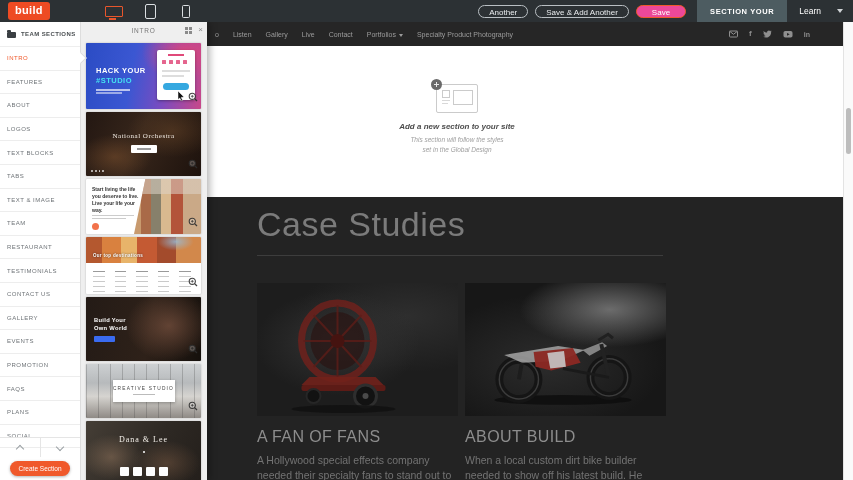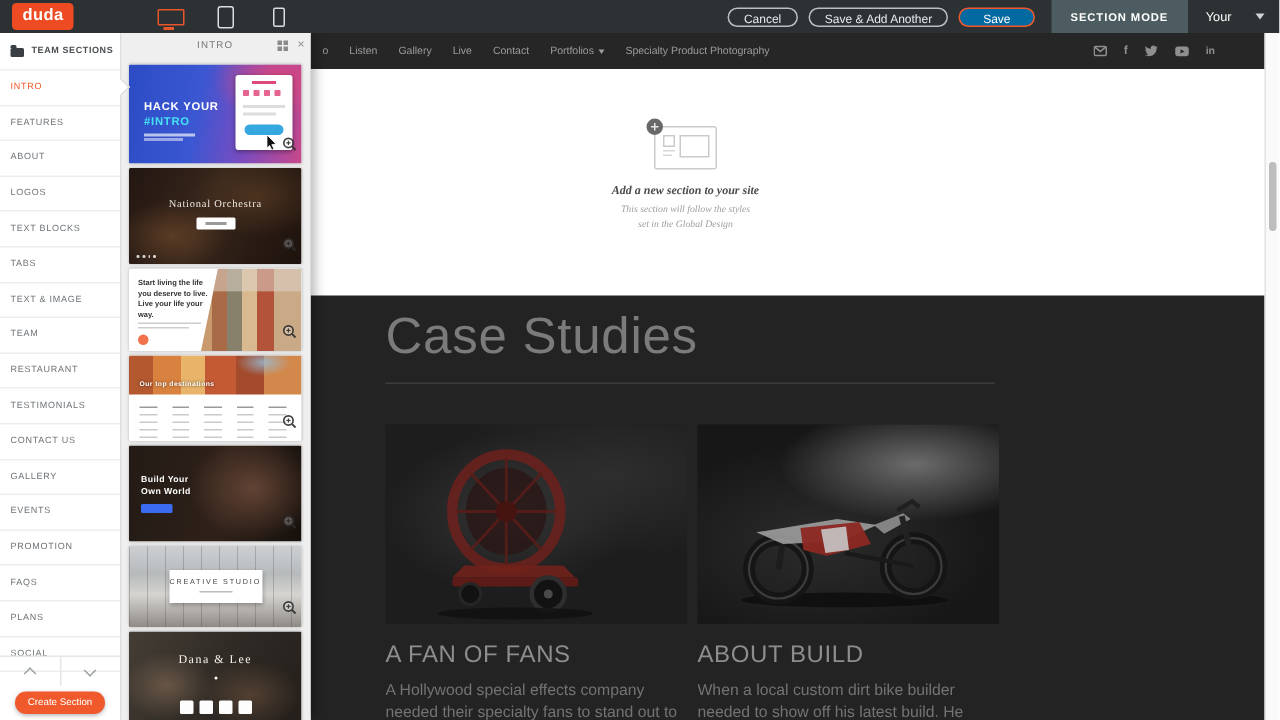--- a/index.html
+++ b/index.html
@@ -12,21 +12,21 @@
         font-size:11px;line-height:11px;padding:3px 7px 4px;letter-spacing:.3px;}
   .devices{position:absolute;left:103px;top:0;height:22px;display:flex;align-items:center;gap:14px;}
   .dev{display:flex;align-items:center;justify-content:center;width:22px;height:22px;cursor:pointer;}
   .ic-desktop{width:16px;height:9px;border:1.5px solid #e8562c;border-radius:1px;position:relative;}
   .ic-desktop::after{content:'';position:absolute;left:3px;bottom:-4px;width:7px;height:1.5px;background:#e8562c;}
   .ic-tablet{width:9px;height:13px;border:1.5px solid #dbdfe2;border-radius:2px;}
   .ic-phone{width:6px;height:11px;border:1.5px solid #dbdfe2;border-radius:1.5px;}
   .tb-spacer{flex:1;}
   .pill{height:13px;line-height:13px;border-radius:8px;font-size:8px;padding:0 10px;
         background:transparent;border:1px solid #b9bfc3;color:#e9ecee;margin-right:7px;cursor:pointer;white-space:nowrap;}
-  .pill.save{background:#0369a1;border-color:#f0592b;color:#fff;padding:0 15px;margin-right:11px;}
+  .pill.save{background:#ec4899;border-color:#f0592b;color:#fff;padding:0 15px;margin-right:11px;}
   .mode-box{height:22px;background:#4d5c61;color:#fff;font-size:7.5px;font-weight:bold;
             letter-spacing:.6px;display:flex;align-items:center;padding:0 13px;}
   .help{color:#fff;font-size:8.5px;margin:0 10px 0 12px;display:flex;align-items:center;gap:16px;cursor:pointer;}
   .caret-down{width:0;height:0;border-left:3px solid transparent;border-right:3px solid transparent;
               border-top:4px solid #cfd3d6;display:inline-block;}
   
   .sidebar{position:absolute;left:0;top:22px;bottom:0;width:80px;background:#fff;z-index:40;
            border-right:1px solid #ddd;}
   .sb-header{height:24px;display:flex;align-items:center;gap:5px;padding-left:7px;border-bottom:1px solid #eee;}
   .folder{width:9px;height:6px;background:#3a3f43;border-radius:1px;position:relative;margin-top:2px;}
@@ -137,21 +137,21 @@
   .site-nav{position:relative;height:24px;background:#262626;}
   .nav-links{position:absolute;left:8px;top:0;height:24px;display:flex;align-items:center;gap:14px;
              font-size:7px;color:#9b9b9b;white-space:nowrap;}
   .nav-links span{cursor:pointer;}
   .nav-caret{width:0;height:0;border-left:2.5px solid transparent;border-right:2.5px solid transparent;
              border-top:3px solid #9b9b9b;display:inline-block;margin-left:3px;}
   .social{position:absolute;right:34px;top:0;height:24px;display:flex;align-items:center;gap:11px;}
   .social .s{color:#8f8f8f;font-size:8px;font-weight:bold;cursor:pointer;display:flex;align-items:center;line-height:1;}
   .social .s.in{font-size:7px;}
   
-  .white-area{position:relative;height:174px;background:#fff;font-family:Liberation Serif, serif;}
+  .white-area{position:relative;height:174px;background:#fff;}
   .placeholder{position:absolute;left:170px;top:38px;width:160px;text-align:center;}
   .ph-icon{width:40px;height:27px;margin:0 auto;border:1.5px solid #cbcbcb;border-radius:2px;position:relative;}
   .ph-sq{position:absolute;left:5px;top:5px;width:6px;height:6px;border:1px solid #cbcbcb;}
   .ph-b1{position:absolute;left:5px;top:15px;width:8px;height:1.2px;background:#d8d8d8;}
   .ph-b2{position:absolute;left:5px;top:18px;width:6px;height:1.2px;background:#d8d8d8;}
   .ph-rect{position:absolute;right:4px;top:5px;width:18px;height:13px;border:1px solid #cbcbcb;}
   .ph-badge{position:absolute;left:-6px;top:-6px;width:11px;height:11px;border-radius:50%;background:#696969;}
   .ph-badge::before{content:'';position:absolute;left:3px;top:5px;width:5px;height:1.2px;background:#e8e8e8;}
   .ph-badge::after{content:'';position:absolute;left:5px;top:3px;width:1.2px;height:5px;background:#e8e8e8;}
   .ph-title{margin-top:9px;font-size:8px;font-weight:bold;font-style:italic;color:#4c4c4c;}
@@ -170,39 +170,39 @@
   .cs-title{margin:12px 0 7px;font-size:16px;color:#8d8d8d;letter-spacing:.4px;font-weight:normal;}
   .cs-body{margin:0;font-size:10.5px;color:#737373;line-height:1.45;width:198px;}
   
   .scrollbar{position:absolute;right:0;top:22px;bottom:0;width:9px;background:#fafafa;border-left:1px solid #e3e3e3;z-index:50;}
   .sb-thumb{position:absolute;left:2px;top:86px;width:5px;height:46px;background:#bdbdbd;border-radius:2.5px;cursor:pointer;}
 </style>
 </head>
 <body>
 
 <div class="topbar">
-  <div class="logo">duda</div>
+  <div class="logo">build</div>
   <div class="devices">
     <div class="dev">
         <span class="ic-desktop"></span>
       </div>
     <div class="dev">
         <span class="ic-tablet"></span>
       </div>
     <div class="dev">
         <span class="ic-phone"></span>
       </div>
   </div>
   <div class="tb-spacer"></div>
-  <button class="pill">Cancel</button>
+  <button class="pill">Another</button>
   <button class="pill">Save &amp; Add Another</button>
   <button class="pill save">Save</button>
-  <div class="mode-box">SECTION MODE</div>
+  <div class="mode-box">SECTION YOUR</div>
   <div class="help">
-    <span>Your</span>
+    <span>Learn</span>
     <span class="caret-down"></span>
   </div>
 </div>
 
 <div class="sidebar">
   <div class="sb-header">
     <span class="folder"></span>
     <span class="sb-title">TEAM SECTIONS</span>
   </div>
   <ul class="sb-list">
@@ -243,21 +243,21 @@
         <i></i>
         <i></i>
         <i></i>
       </span>
     <span class="close-icon">×</span>
   </div>
   <div class="cards">
 
     <div class="card c1">
       <span class="t1">HACK YOUR</span>
-      <span class="t2">#INTRO</span>
+      <span class="t2">#STUDIO</span>
       <span class="sub"></span>
       <span class="sub2"></span>
       <div class="form-card">
         <span class="fc-title"></span>
         <span class="fc-row">
             <i></i>
             <i></i>
             <i></i>
             <i></i>
           </span>

